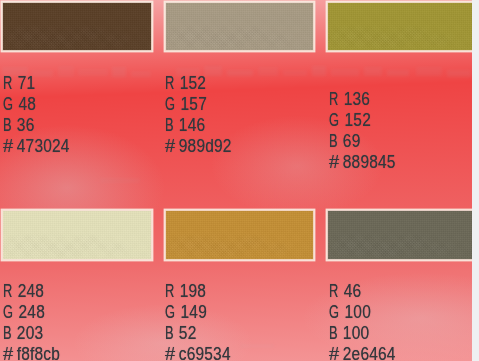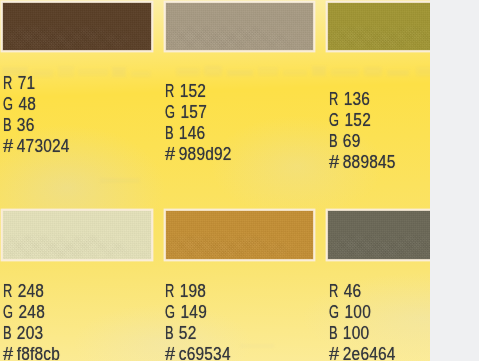--- a/index.html
+++ b/index.html
@@ -1,20 +1,20 @@
 <!DOCTYPE html>
 <html><head>
 <meta charset="utf-8">
 <title>Colour swatch reference chart</title>
 <style>
   html,body{margin:0;padding:0;}
   body{width:479px;height:361px;overflow:hidden;background:#eff0f2;
        font-family:"Liberation Sans",sans-serif;
        -webkit-font-smoothing:antialiased;}
-  #page{position:relative;width:430px;height:361px;background:#fde047;overflow:hidden;}
+  #page{position:relative;width:472px;height:361px;background:#ef4444;overflow:hidden;}
   #paper{position:absolute;left:0;top:0;width:479px;height:361px;pointer-events:none;
       background-image:
         radial-gradient(ellipse 140px 90px at 14% 52%, rgba(214,216,222,.30), rgba(214,216,222,0) 70%),
         radial-gradient(ellipse 120px 70px at 62% 46%, rgba(218,220,226,.22), rgba(218,220,226,0) 72%),
         radial-gradient(ellipse 160px 60px at 88% 88%, rgba(220,221,226,.22), rgba(220,221,226,0) 75%),
         radial-gradient(ellipse 120px 52px at 34% 95%, rgba(221,222,227,.20), rgba(221,222,227,0) 75%),
         linear-gradient(178deg, rgba(252,252,253,.55) 0%, rgba(240,241,243,0) 26%, rgba(238,239,242,.22) 70%, rgba(250,250,252,.45) 100%);}
   #ghost{position:absolute;left:0;top:0;width:479px;height:361px;pointer-events:none;opacity:.5;}
   #ghost i{position:absolute;display:block;background:rgba(176,180,190,.30);}
   #scan{position:absolute;left:0;top:0;width:479px;height:361px;}
@@ -83,21 +83,21 @@
           <div class="line"><span class="cap">G</span> 48</div>
           <div class="line"><span class="cap">B</span> 36</div>
           <div class="line"><span class="cap hash">#</span> 473024</div>
         </div>
       </div>
       <div class="cell" style="left:166px;width:147px">
         <div class="swatch" style="top: 3px; width: 147px; background-color: rgb(168, 155, 132); box-shadow: rgba(168, 155, 132, 0.333) 0px 0px 0px 0.45px, rgba(250, 238, 227, 0.9) 0px 0px 0px 2.4px;">
           <div class="tone"></div>
           <div class="grain"></div>
         </div>
-        <div class="values" style="left:-1.25px;top:81px">
+        <div class="values" style="left:-1.25px;top:73px">
           <div class="line"><span class="cap">R</span> 152</div>
           <div class="line"><span class="cap">G</span> 157</div>
           <div class="line"><span class="cap">B</span> 146</div>
           <div class="line"><span class="cap hash">#</span> 989d92</div>
         </div>
       </div>
       <div class="cell" style="left:328px;width:146px">
         <div class="swatch" style="top: 3px; width: 146px; background-color: rgb(161, 150, 52); box-shadow: rgba(161, 150, 52, 0.333) 0px 0px 0px 0.45px, rgba(250, 238, 227, 0.9) 0px 0px 0px 2.4px;">
           <div class="tone"></div>
           <div class="grain"></div>

